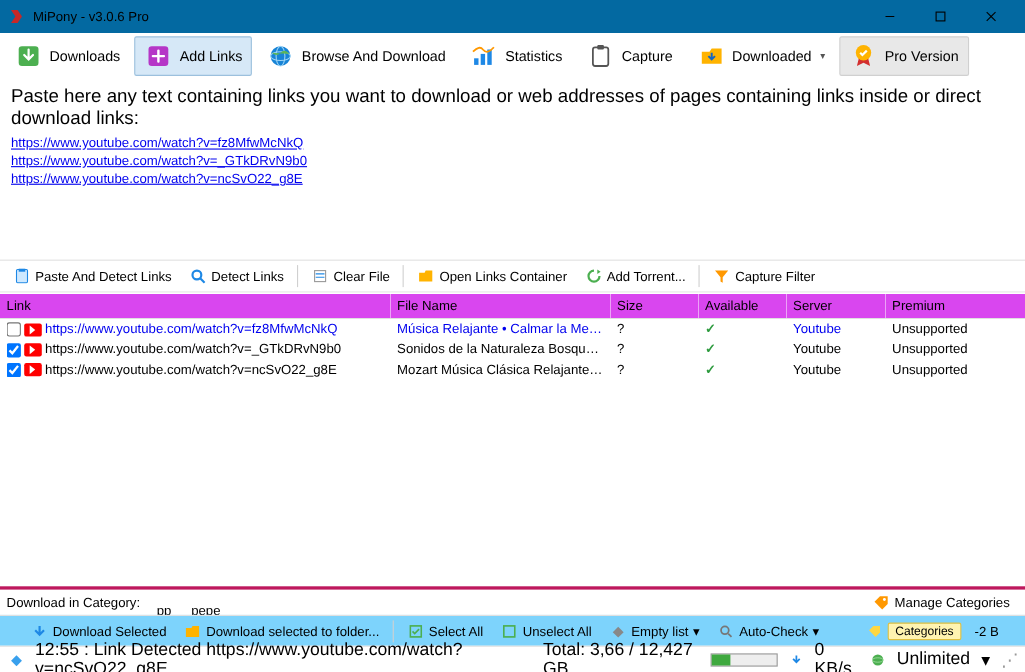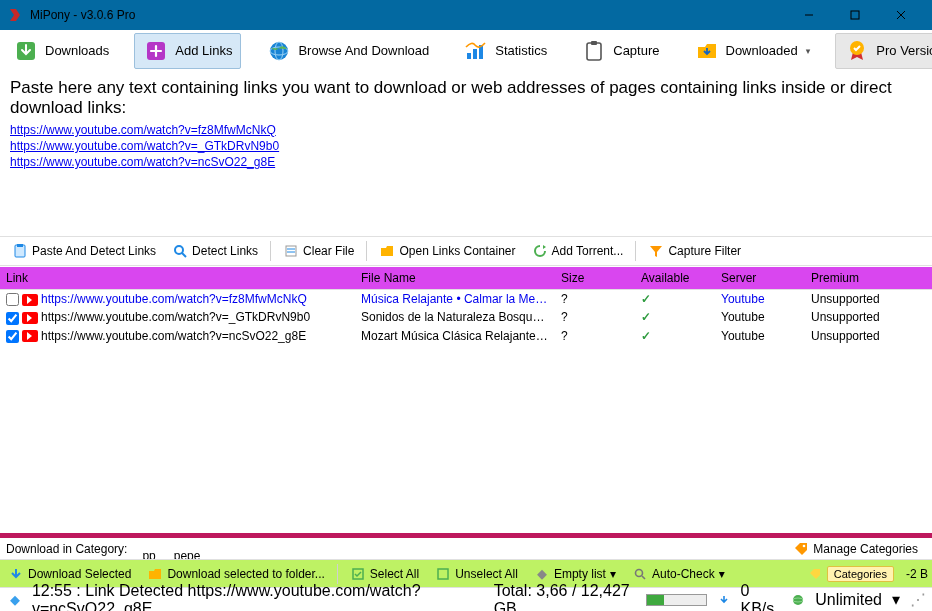--- a/index.html
+++ b/index.html
@@ -6,21 +6,21 @@
 body { font-family: "Segoe UI", Tahoma, sans-serif; font-size: 13px; background: #fff; color: #000; width: 932px; height: 611px; overflow: hidden; display: flex; flex-direction: column; }
 
 
 .titlebar { height: 30px; display: flex; align-items: center; padding: 0 8px; background: #0369a1; }
 .titlebar .app-icon { width: 16px; height: 16px; margin-right: 6px; }
 .titlebar .title { font-size: 12px; flex: 1; }
 .titlebar .win-btns { display: flex; gap: 0; }
 .titlebar .win-btn { width: 46px; height: 28px; display: flex; align-items: center; justify-content: center; cursor: pointer; }
 
 
-.toolbar { height: 42px; display: flex; align-items: center; padding: 2px 4px; gap: 16px; border-bottom: 1px solid transparent; }
+.toolbar { height: 42px; display: flex; align-items: center; padding: 2px 4px; gap: 4px; border-bottom: 1px solid transparent; }
 .tbtn { display: flex; align-items: center; gap: 6px; padding: 4px 8px; height: 36px; cursor: pointer; border: 1px solid transparent; border-radius: 2px; white-space: nowrap; }
 .tbtn.active { background: #d6e8f7; border-color: #9cc0dd; }
 .tbtn.pro { background: #e8e8e8; border-color: #d0d0d0; }
 .tbtn .ticon { width: 26px; height: 26px; display: flex; align-items: center; justify-content: center; }
 .tbtn .arrow { font-size: 9px; margin-left: 2px; color: #555; }
 
 
 .paste-area { padding: 6px 10px 4px 10px; }
 .instruction { font-size: 17px; margin-bottom: 4px; }
 .paste-box { min-height: 110px; font-size: 12px; line-height: 16px; }
@@ -37,27 +37,27 @@
 table { width: 100%; border-collapse: collapse; font-size: 12px; table-layout: fixed; }
 th { text-align: left; font-weight: normal; padding: 4px 6px; border-bottom: 1px solid #e0e0e0; background: #d946ef; position: sticky; top: 0; }
 td { padding: 2px 6px; white-space: nowrap; overflow: hidden; text-overflow: ellipsis; }
 .cb { width: 13px; height: 13px; vertical-align: middle; margin-right: 3px; }
 .yt-icon { display: inline-block; width: 16px; height: 12px; background: #ff0000; border-radius: 2px; position: relative; vertical-align: middle; margin-right: 3px; }
 .yt-icon::after { content: ""; position: absolute; left: 5px; top: 2px; border-left: 5px solid #fff; border-top: 4px solid transparent; border-bottom: 4px solid transparent; }
 .link-blue { color: #0000ee; }
 .check { color: #2e9b3f; font-weight: bold; }
 
 
-.catbar { height: 26px; display: flex; align-items: center; padding: 2px 6px; border-top: 5px solid #be185d; font-size: 12px; }
+.catbar { height: 26px; display: flex; align-items: center; padding: 2px 6px; border-top: 3px solid #be185d; font-size: 12px; }
 .catbar .lbl { margin-right: 6px; }
 .catbar .cat { padding: 2px 8px; cursor: pointer; border: 1px solid transparent; margin-top: 15px; }
 .catbar .spacer { flex: 1; }
 
 
-.toolbar3 { height: 28px; display: flex; align-items: center; padding: 2px 0; gap: 0; border-top: 1px solid #e0e0e0; background: #bef264; font-size: 12px; }
+.toolbar3 { height: 28px; display: flex; align-items: center; padding: 2px 20px; gap: 0; border-top: 1px solid #e0e0e0; background: #7dd3fc; font-size: 12px; }
 .toolbar3 .spacer { flex: 1; }
 .badge { background: #fff3b0; border: 1px solid #e0c040; padding: 1px 6px; border-radius: 2px; font-size: 11px; }
 
 
 .statusbar { height: 24px; display: flex; align-items: center; padding: 2px 8px; border-top: 1px solid #e0e0e0; font-size: 16px; gap: 10px; }
 .statusbar .spacer { flex: 1; }
 .prog { width: 70px; height: 12px; border: 1px solid #999; display: inline-block; position: relative; background: #eee; }
 .prog .fill { position: absolute; left: 0; top: 0; height: 100%; background: #3fa93f; }
 .grip { width: 14px; text-align: right; color: #999; letter-spacing: -2px; }
 

